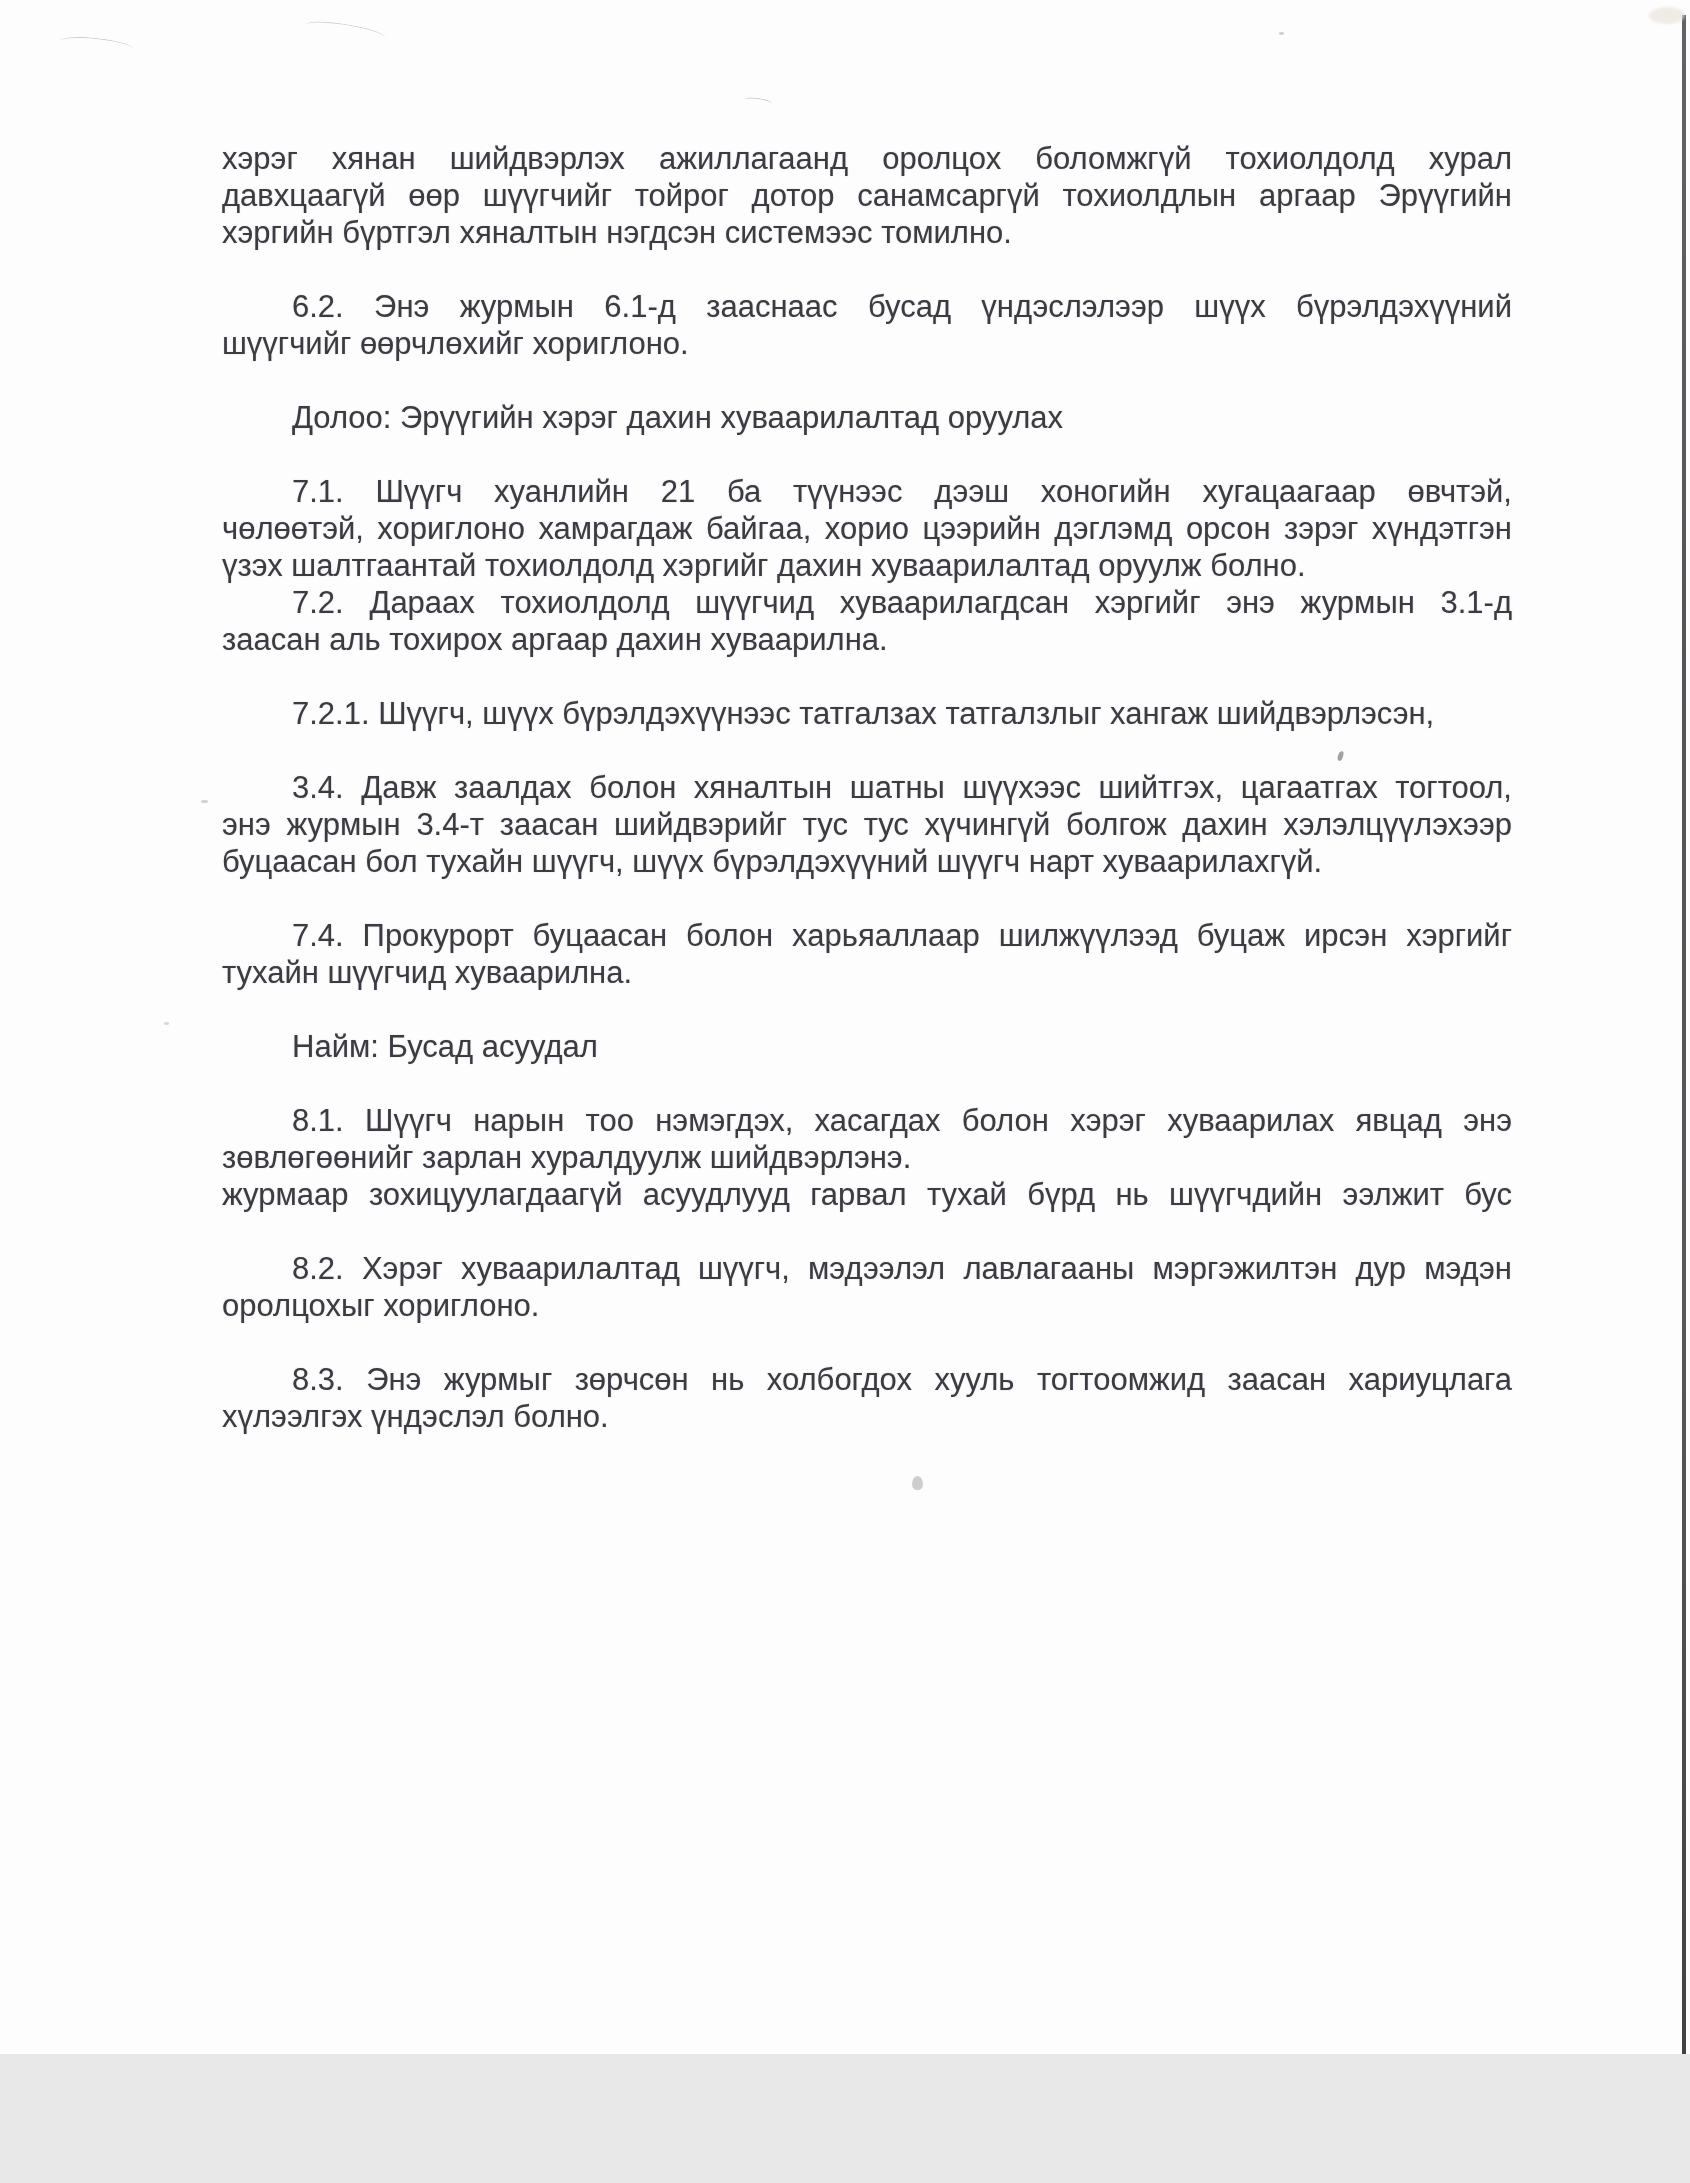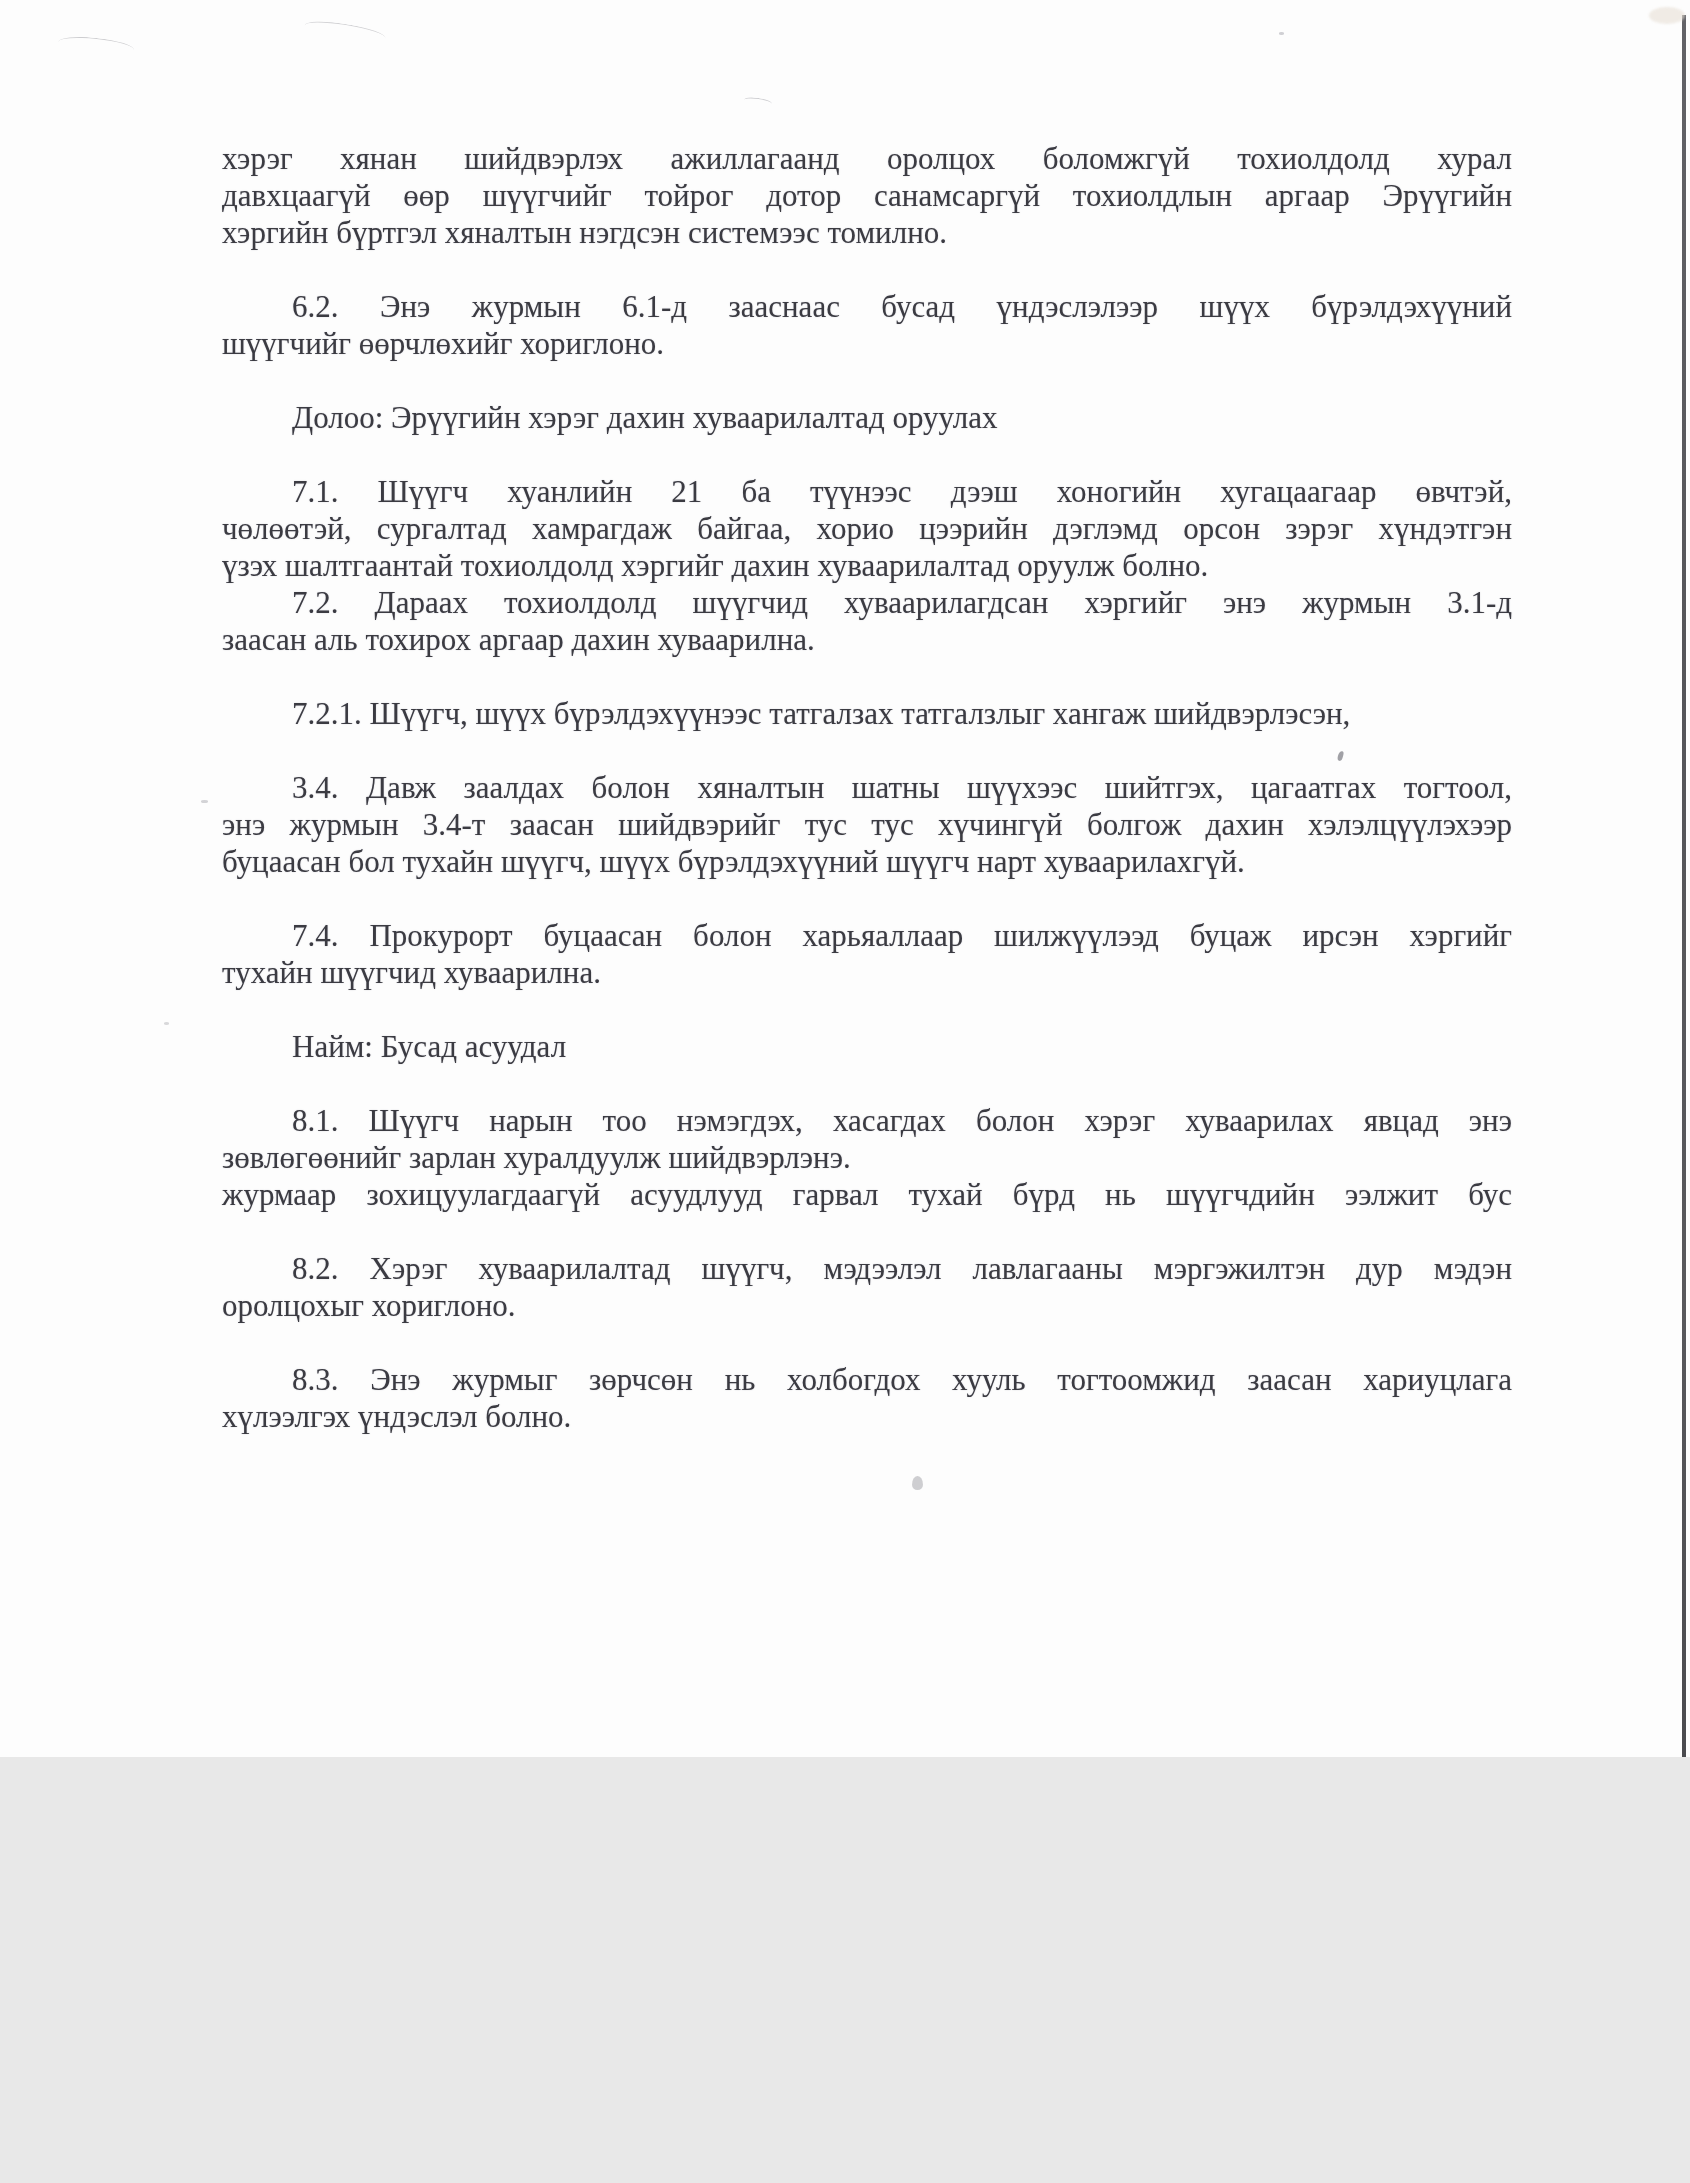--- a/index.html
+++ b/index.html
@@ -3,24 +3,24 @@
 <meta charset="utf-8">
 <style>
   html, body {
     margin: 0;
     padding: 0;
     background: #e8e8e8;
   }
   .page {
     position: relative;
     width: 1690px;
-    height: 1757px;
+    height: 2054px;
     background: #fdfdfd;
     overflow: hidden;
-    font-family: Liberation Serif, serif;
+    font-family: Liberation Sans, sans-serif;
   }
   .text-block {
     position: absolute;
     left: 222px;
     top: 140px;
     width: 1290px;
     color: #3b3b42;
     font-size: 31px;
     line-height: 37px;
     text-shadow: 0 0 1.3px rgba(70,70,95,0.30);
@@ -107,21 +107,21 @@
       </div>
       <div class="paragraph sp1">
         <div class="line indent">6.2. Энэ журмын 6.1-д зааснаас бусад үндэслэлээр шүүх бүрэлдэхүүний</div>
         <div class="line last">шүүгчийг өөрчлөхийг хориглоно.</div>
       </div>
       <div class="paragraph sp1">
         <div class="line last indent">Долоо: Эрүүгийн хэрэг дахин хуваарилалтад оруулах</div>
       </div>
       <div class="paragraph">
         <div class="line indent">7.1. Шүүгч хуанлийн 21 ба түүнээс дээш хоногийн хугацаагаар өвчтэй,</div>
-        <div class="line">чөлөөтэй, сургалтад хамрагдаж байгаа, хорио цээрийн дэглэмд орсон зэрэг хүндэтгэн</div>
+        <div class="line">чөлөөтэй, хориглоно хамрагдаж байгаа, хорио цээрийн дэглэмд орсон зэрэг хүндэтгэн</div>
         <div class="line last">үзэх шалтгаантай тохиолдолд хэргийг дахин хуваарилалтад оруулж болно.</div>
       </div>
       <div class="paragraph sp1">
         <div class="line indent">7.2. Дараах тохиолдолд шүүгчид хуваарилагдсан хэргийг энэ журмын 3.1-д</div>
         <div class="line last">заасан аль тохирох аргаар дахин хуваарилна.</div>
       </div>
       <div class="paragraph sp1">
         <div class="line last indent">7.2.1. Шүүгч, шүүх бүрэлдэхүүнээс татгалзах татгалзлыг хангаж шийдвэрлэсэн,</div>
       </div>
       <div class="paragraph sp1">

